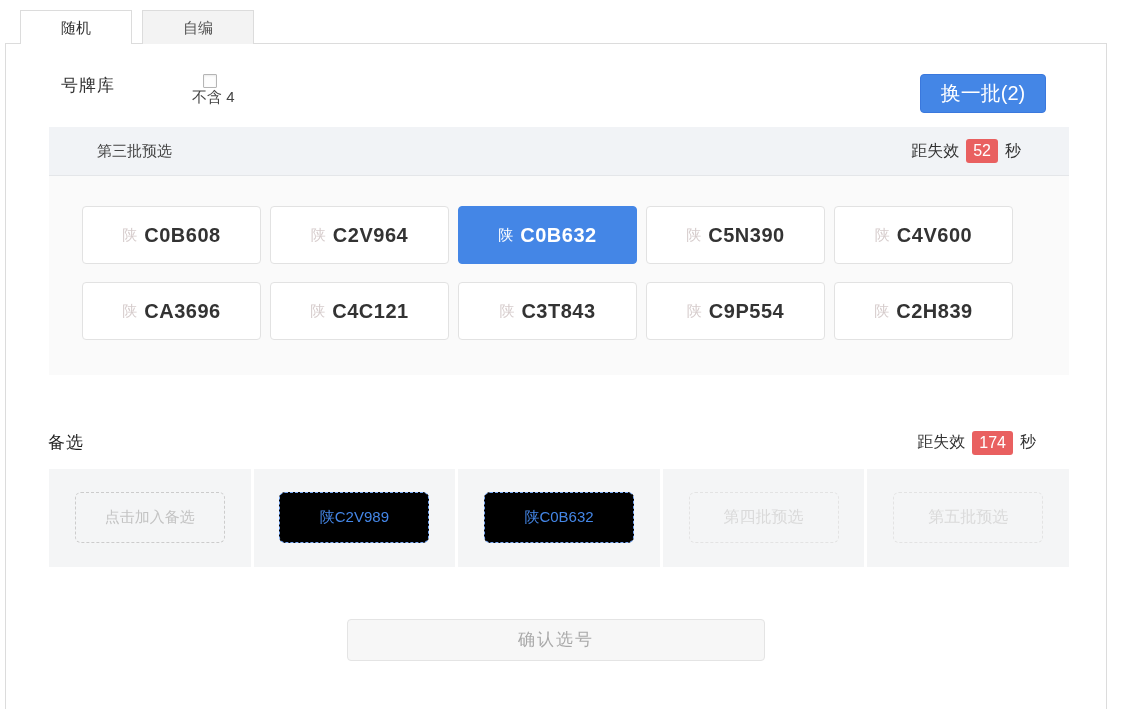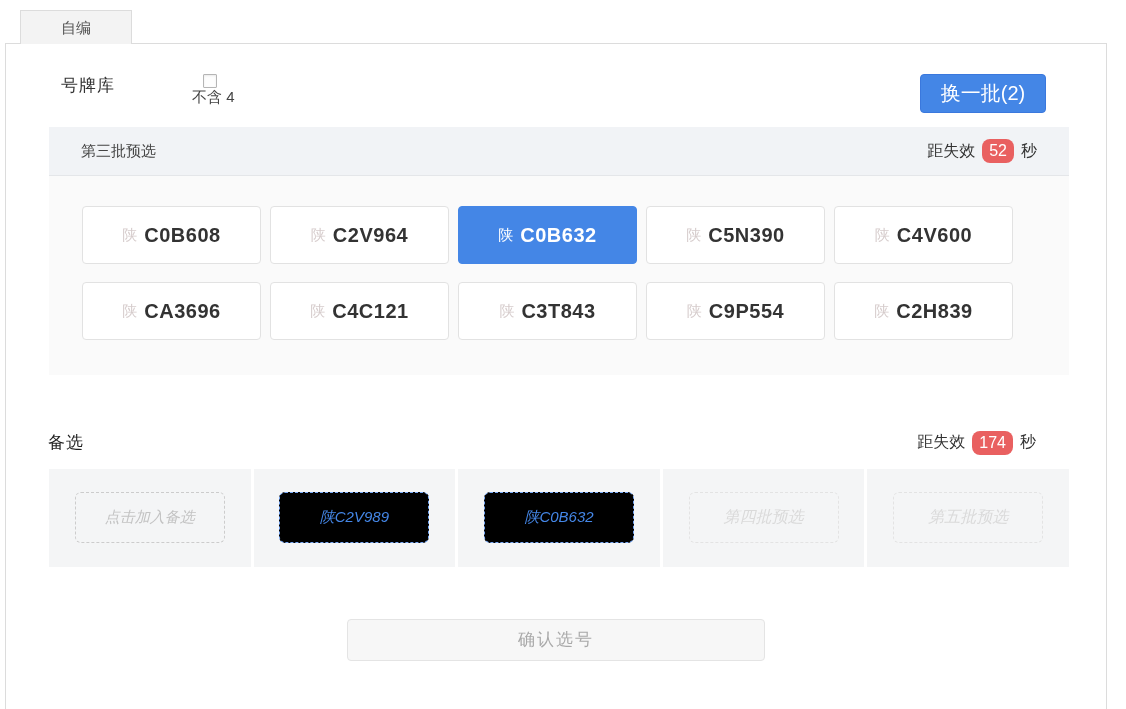--- a/index.html
+++ b/index.html
@@ -39,26 +39,26 @@
   .spacer { flex:1; }
   .change-btn {
     width:126px; height:39px; border:1px solid #3a78dd; border-radius:4px;
     background:#4486e6; color:#fff; font-size:20px; cursor:pointer;
     font-family:inherit;
   }
   
   .batch { margin:14px 37px 0 43px; background:#fafafa; }
   .batch-header {
     height:49px; background:#f1f3f6; border-bottom:1px solid #e4e6e9;
-    display:flex; align-items:center; padding:0 32px;
+    display:flex; align-items:center; padding:0 48px;
   }
   .batch-title { font-size:15px; color:#444; }
   .countdown { display:flex; align-items:center; font-size:16px; color:#333; }
   .badge {
-    background:#e96060; color:#fff; border-radius:8px; padding:3px 7px;
+    background:#e96060; color:#fff; border-radius:3px; padding:3px 7px;
     font-size:16px; margin:0 7px; line-height:1.1;
   }
   .batch-body { padding:30px 33px 35px; }
   .plate-row { display:flex; gap:9px; }
   .plate-row + .plate-row { margin-top:18px; }
   .plate {
     width:179px; height:58px; background:#fff; border:1px solid #e2e2e2;
     border-radius:4px; display:flex; align-items:center; justify-content:center;
     cursor:pointer; gap:7px;
   }
@@ -74,40 +74,40 @@
   .slots { margin:0 37px 0 43px; display:flex; gap:3px; }
   .slot-cell {
     flex:1; height:98px; background:#f4f5f6;
     display:flex; align-items:center; justify-content:center;
   }
   .slot-btn {
     min-width:150px; height:51px; border:1px dashed #ccc; border-radius:6px;
     display:flex; align-items:center; justify-content:center;
     font-size:15px; color:#c3c3c3; cursor:pointer; padding:0 14px;
     background:transparent;
-    font-style:italic;
   }
   .slot-btn.filled {
     background:#000000; border:1px dashed #78a8f5; color:#4486e6;
   }
   .slot-btn.placeholder {
     border:1px dashed #e3e3e3; color:#dadada; font-size:16px;
   }
   
   .confirm-btn {
     display:block; margin:52px auto 0; width:418px; height:42px;
     background:#f7f7f7; border:1px solid #e4e4e4; border-radius:4px;
     font-size:17px; color:#a9a9a9; letter-spacing:2px; cursor:pointer;
     font-family:inherit;
   }
 </style>
 </head>
 <body>
 
 <div class="tabbar">
+  <div class="tab active">随机</div>
   <div class="tab">自编</div>
 </div>
 
 <div class="panel">
 
   <div class="lib-row">
     <span class="lib-title">号牌库</span>
     <span class="exclude-wrap">
       <span class="checkbox"></span>
       <span class="exclude-label">不含 4</span>

